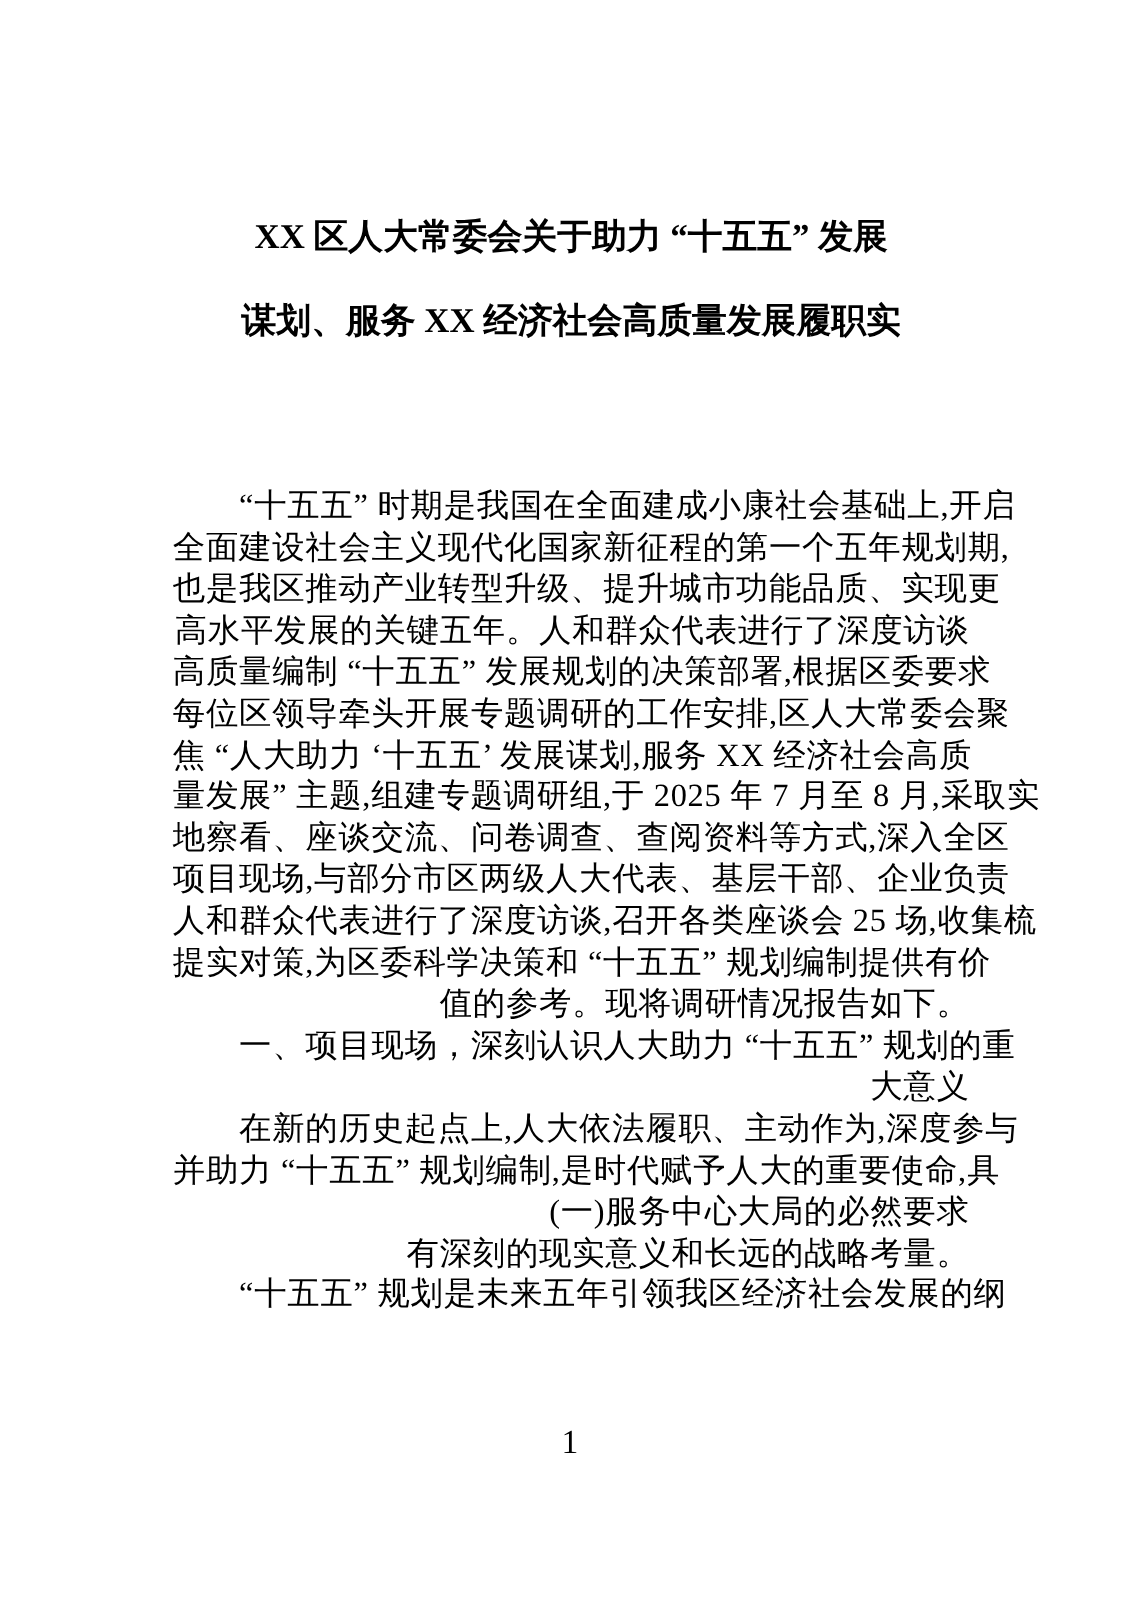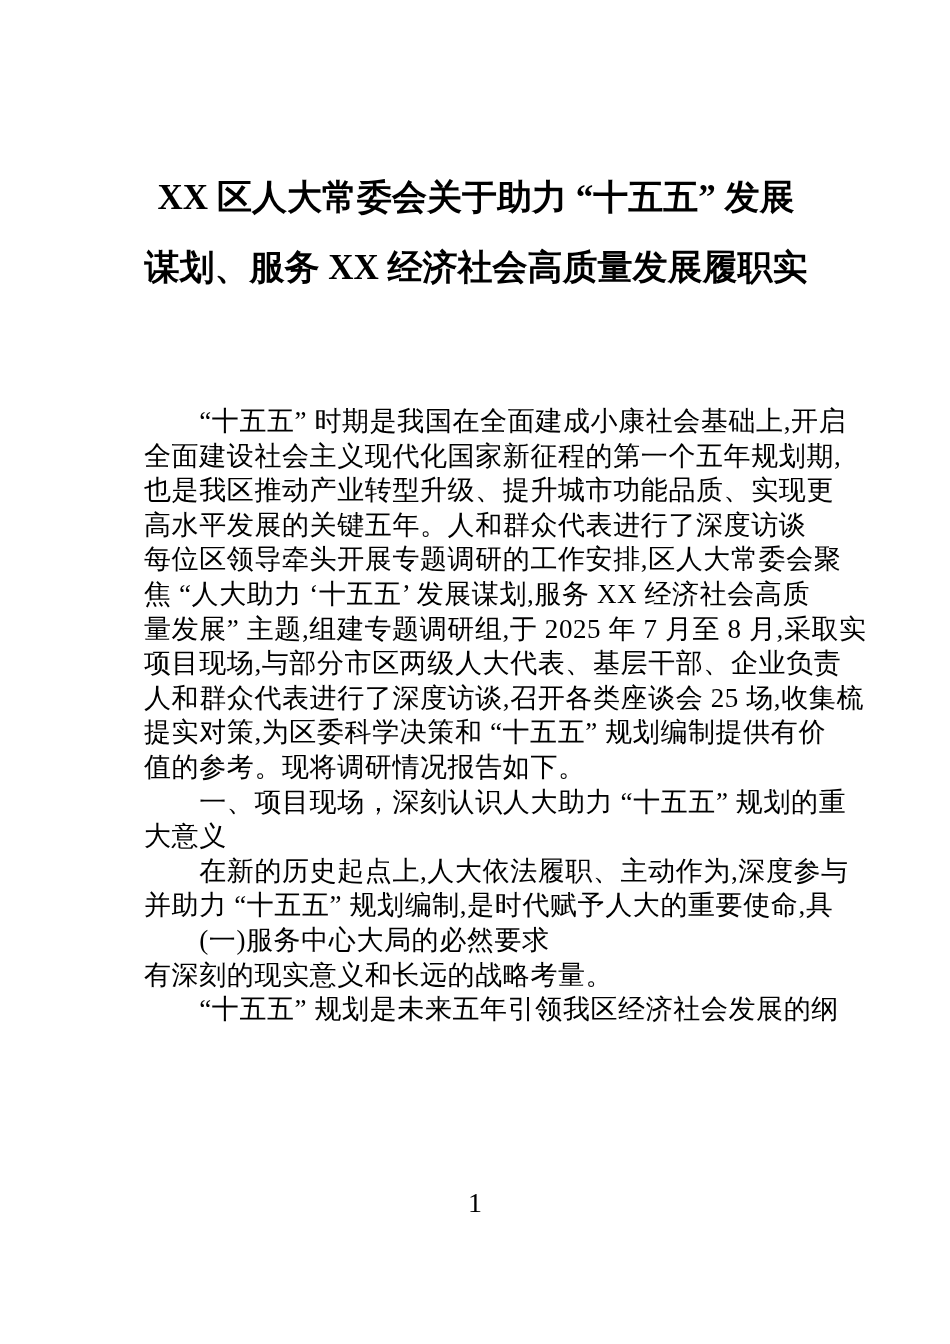--- a/index.html
+++ b/index.html
@@ -12,39 +12,40 @@
     color: #000000;
     font-family: "Liberation Serif", "DejaVu Serif", serif;
     overflow: hidden;
   }
   .doc-title {
     position: absolute;
     top: 163px;
     left: 144px;
     width: 664px;
     text-align: center;
-    font-size: 35px;
+    font-size: 29px;
     font-weight: bold;
     line-height: 70px;
   }
   .doc-title .line {
     white-space: nowrap;
   }
   .doc-body {
     position: absolute;
     top: 404px;
     left: 144px;
     width: 664px;
     font-size: 27px;
     line-height: 34.6px;
     letter-spacing: 0.6px;
   }
   .doc-body .line {
     white-space: nowrap;
     height: 34.6px;
+    text-align: right;
   }
   .page-number {
     position: absolute;
     top: 1186px;
     left: 0;
     width: 950px;
     text-align: center;
     font-size: 28px;
     line-height: 34px;
   }
@@ -57,23 +58,25 @@
   <div class="doc-title">
       <div class="line">XX 区人大常委会关于助力 “十五五” 发展</div>
       <div class="line">谋划、服务 XX 经济社会高质量发展履职实</div>
     </div>
 
   <div class="doc-body">
       <div class="line">　　“十五五” 时期是我国在全面建成小康社会基础上,开启</div>
       <div class="line">全面建设社会主义现代化国家新征程的第一个五年规划期,</div>
       <div class="line">也是我区推动产业转型升级、提升城市功能品质、实现更</div>
       <div class="line">高水平发展的关键五年。人和群众代表进行了深度访谈</div>
+      <div class="line">高质量编制 “十五五” 发展规划的决策部署,根据区委要求</div>
       <div class="line">每位区领导牵头开展专题调研的工作安排,区人大常委会聚</div>
       <div class="line">焦 “人大助力 ‘十五五’ 发展谋划,服务 XX 经济社会高质</div>
       <div class="line">量发展” 主题,组建专题调研组,于 2025 年 7 月至 8 月,采取实</div>
+      <div class="line">地察看、座谈交流、问卷调查、查阅资料等方式,深入全区</div>
       <div class="line">项目现场,与部分市区两级人大代表、基层干部、企业负责</div>
       <div class="line">人和群众代表进行了深度访谈,召开各类座谈会 25 场,收集梳</div>
       <div class="line">提实对策,为区委科学决策和 “十五五” 规划编制提供有价</div>
       <div class="line">值的参考。现将调研情况报告如下。</div>
       <div class="line">　　一、项目现场，深刻认识人大助力 “十五五” 规划的重</div>
       <div class="line">大意义</div>
       <div class="line">　　在新的历史起点上,人大依法履职、主动作为,深度参与</div>
       <div class="line">并助力 “十五五” 规划编制,是时代赋予人大的重要使命,具</div>
       <div class="line">　　(一)服务中心大局的必然要求</div>
       <div class="line">有深刻的现实意义和长远的战略考量。</div>

